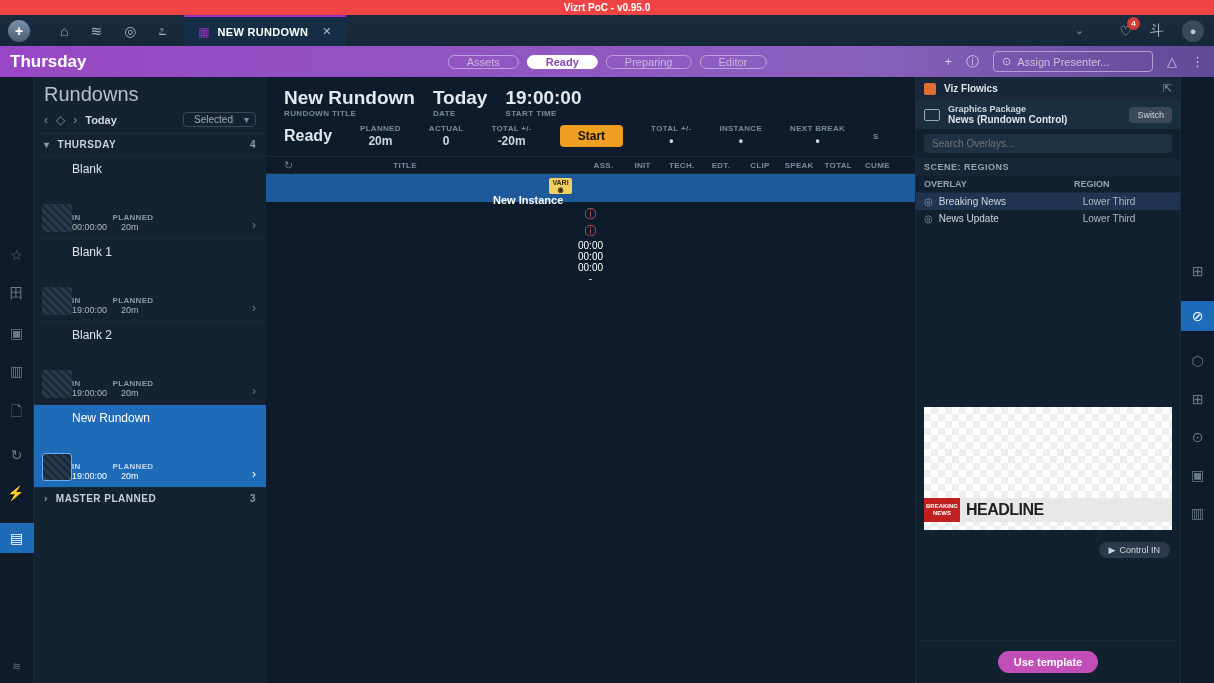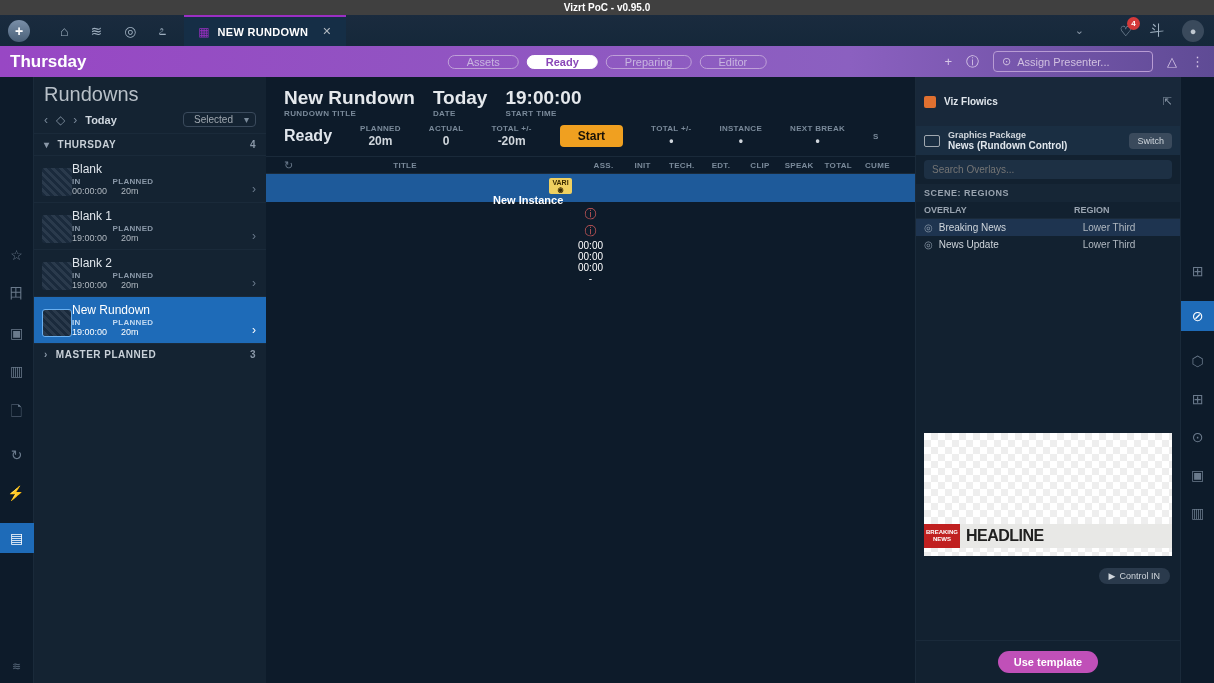--- a/index.html
+++ b/index.html
@@ -1,17 +1,17 @@
 <!DOCTYPE html>
 <html><head>
 <meta charset="utf-8">
 <style>
 *{box-sizing:border-box;margin:0;padding:0;font-family:-apple-system,BlinkMacSystemFont,"Segoe UI",Arial,sans-serif;}
 body{width:1214px;height:683px;background:#0d1b2a;color:#bfc7d0;overflow:hidden;font-size:11px;}
-.top-strip{height:15px;background:#404040;text-align:center;color:#fff;font-weight:700;font-size:10px;line-height:15px;}
+.top-strip{height:15px;background:#ef4444;text-align:center;color:#fff;font-weight:700;font-size:10px;line-height:15px;}
 .titlebar{height:31px;background:linear-gradient(#1a2b3e,#15283a);display:flex;align-items:center;padding:0 8px;position:relative;}
 .round-add{width:22px;height:22px;border-radius:50%;background:linear-gradient(#7a8fa8,#4a6078);display:flex;align-items:center;justify-content:center;color:#fff;font-size:14px;font-weight:700;}
 .tb-icons{display:flex;gap:22px;margin-left:30px;align-items:center;}
 .tb-ico{color:#9fb0c0;font-size:14px;}
 .tab-active{display:flex;align-items:center;gap:8px;background:#152e46;padding:0 14px;height:31px;margin-left:18px;border-top:2px solid #9b2fc4;}
 .tab-active .grid-ico{color:#9b2fc4;font-size:12px;}
 .tab-active .lbl{color:#fff;font-weight:700;font-size:11px;letter-spacing:.3px;}
 .tab-active .close{color:#b0b8c0;font-size:11px;margin-left:6px;}
 .tb-dd{position:absolute;right:130px;color:#8a98a8;}
 .tb-right{position:absolute;right:10px;display:flex;gap:18px;align-items:center;}
@@ -41,21 +41,21 @@
 .day-hdr,.master-hdr{display:flex;align-items:center;padding:5px 10px;color:#c8d0d8;font-size:10px;font-weight:700;letter-spacing:.5px;border-top:1px solid #1a2a3a;}
 .day-hdr .chev,.master-hdr .chev{margin-right:8px;color:#8a98a8;}
 .day-hdr .cnt,.master-hdr .cnt{margin-left:auto;color:#8a98a8;}
 .rd-item{display:flex;align-items:flex-end;padding:6px 8px;gap:0;border-top:1px solid #1a2a3a;position:relative;cursor:pointer;}
 .rd-item.selected{background:#1e6bb8;}
 .thumb{width:30px;height:28px;background-image:linear-gradient(45deg,#2a3a4c 25%,#1a2a3c 25%,#1a2a3c 50%,#2a3a4c 50%,#2a3a4c 75%,#1a2a3c 75%);background-size:8px 8px;border-radius:3px;}
 .rd-item.selected .thumb{border:1px solid #6ab0f0;}
 .rd-info{display:flex;flex-direction:column;gap:1px;}
 .rd-name{color:#e0e6ec;font-size:12px;}
 .rd-sub{display:flex;gap:32px;}
-.rd-sub .lbl{color:#8a98a8;font-size:8px;font-weight:700;letter-spacing:.3px;}
+.rd-sub .lbl{color:#8a98a8;font-size:8px;font-weight:700;letter-spacing:.3px;margin-top:36px;}
 .rd-sub2{display:flex;gap:14px;margin-top:-1px;}
 .rd-sub2 span{color:#b0b8c0;font-size:9px;}
 .rd-item .arrow{position:absolute;right:10px;color:#6a7a8c;font-size:12px;}
 .rd-item.selected .rd-name,.rd-item.selected .rd-sub2 span,.rd-item.selected .arrow{color:#fff;}
 .rd-item.selected .rd-sub .lbl{color:#c0d8f0;}
 .main{flex:1;background:#0d1b2a;display:flex;flex-direction:column;overflow:hidden;}
 .main-hdr{display:flex;gap:18px;padding:10px 18px 2px;align-items:flex-start;}
 .hdr-block{display:flex;flex-direction:column;}
 .hdr-big{color:#e4e8ec;font-size:19px;font-weight:600;}
 .hdr-lbl{color:#7a8a9a;font-size:8px;font-weight:700;letter-spacing:.4px;}
@@ -71,21 +71,21 @@
 .col-h{color:#7a8a9a;font-size:8px;font-weight:700;letter-spacing:.3px;}
 .col-title{width:195px;}
 .col-sm{width:40px;text-align:center;}
 .inst-row{display:flex;align-items:center;padding:4px 18px;background:#1e5a9a;gap:0;height:28px;flex-direction:column;}
 .inst-thumb{width:22px;height:20px;background-image:linear-gradient(45deg,#4a5a6c 25%,#3a4a5c 25%,#3a4a5c 50%,#4a5a6c 50%,#4a5a6c 75%,#3a4a5c 75%);background-size:6px 6px;border-radius:2px;margin-right:4px;}
 .vari-badge{background:#f0d060;color:#3a2a00;font-size:7px;font-weight:700;padding:1px 3px;border-radius:2px;display:flex;flex-direction:column;align-items:center;line-height:7px;margin-right:60px;}
 .inst-title{color:#fff;font-size:11px;font-weight:600;width:195px;}
 .inst-ico{width:40px;text-align:center;color:#d05a5a;font-size:12px;}
 .inst-time{width:40px;text-align:center;color:#fff;font-size:10px;}
 .rpanel{width:265px;background:#122130;border-left:1px solid #1a2a3a;display:flex;flex-direction:column;}
-.rp-hdr{display:flex;align-items:center;gap:8px;padding:18px 8px;background:#18283a;}
+.rp-hdr{display:flex;align-items:center;gap:8px;padding:5px 8px;background:#18283a;}
 .flx-ico{width:12px;height:12px;background:#e07030;border-radius:2px;}
 .rp-hdr .ttl{color:#e0e6ec;font-size:10px;font-weight:600;}
 .rp-hdr .pop{margin-left:auto;color:#8a98a8;}
 .gp-row{display:flex;align-items:center;padding:4px 8px;gap:8px;background:#1a2e42;}
 .mon-ico{width:16px;height:12px;border:1px solid #a0a8b0;border-radius:2px;}
 .gp-txt{display:flex;flex-direction:column;}
 .gp-txt .t1{color:#d0d6dc;font-size:9px;font-weight:600;}
 .gp-txt .t2{color:#e0e6ec;font-size:10px;font-weight:700;}
 .switch-btn{margin-left:auto;background:#3a4a5c;color:#d0d6dc;border:none;border-radius:4px;padding:3px 8px;font-size:9px;}
 .search-wrap{padding:5px 8px;}

